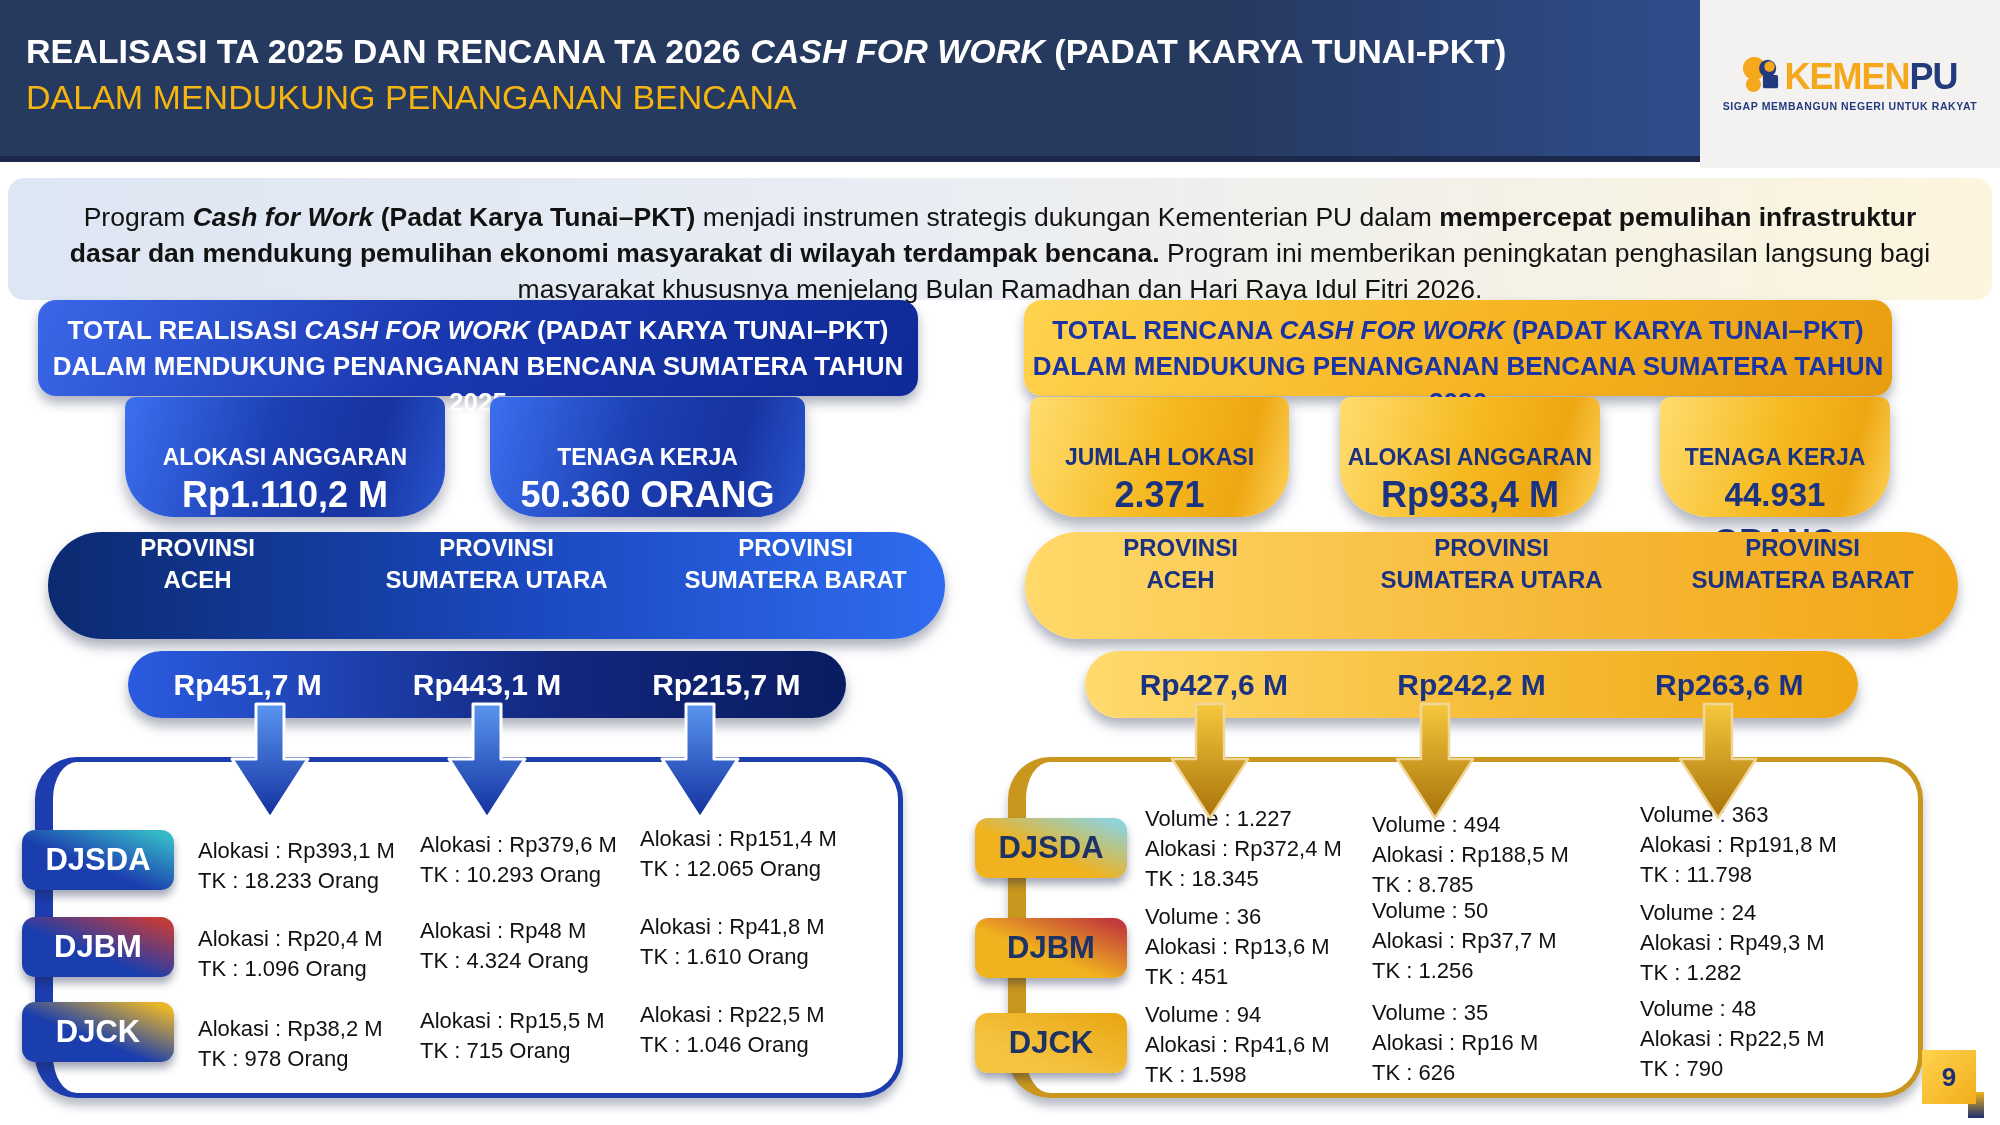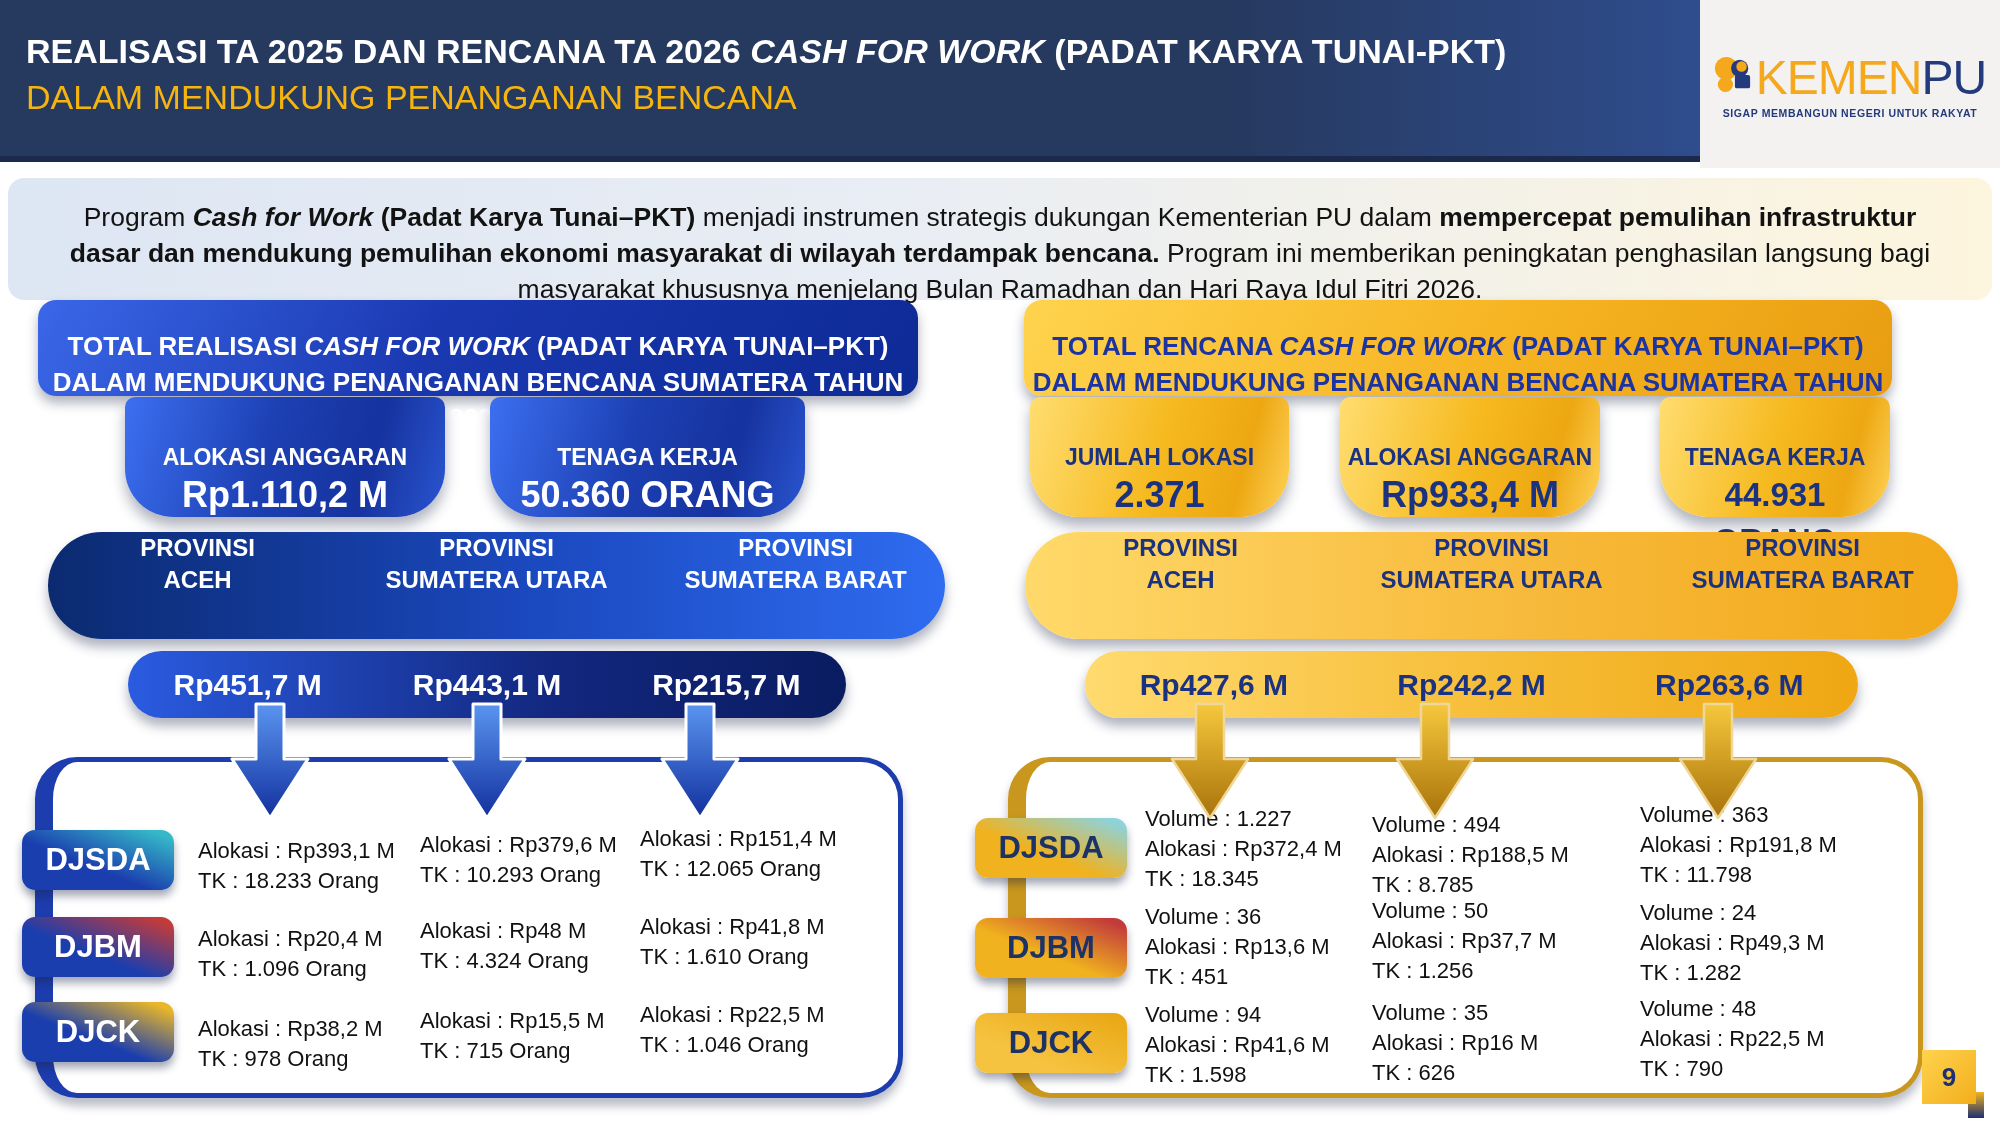--- a/index.html
+++ b/index.html
@@ -8,34 +8,34 @@
 
   
   .titlebar{position:absolute;left:0;top:0;width:1700px;height:162px;
     background:linear-gradient(90deg,#26395f 0%,#26395f 72%,#2f4d8d 100%);
     border-bottom:6px solid #1b2a4c;box-sizing:border-box;padding:28px 4px 0 26px;}
   .title-l1{color:#ffffff;font-size:34px;font-weight:700;line-height:46px;white-space:nowrap;}
   .title-l2{color:#f6b40e;font-size:34px;font-weight:400;line-height:46px;}
   .logo-area{position:absolute;left:1700px;top:0;width:300px;height:168px;background:#f3f2f0;
     display:flex;flex-direction:column;align-items:center;justify-content:center;}
   .logo-row{display:flex;align-items:center;gap:4px;}
-  .logo-text{font-size:48px;font-weight:400;letter-spacing:-1px;}
+  .logo-text{font-size:36px;font-weight:700;letter-spacing:-1px;}
   .logo-text .kemen{color:#f5a81c;}
   .logo-text .pu{color:#233a7d;}
   .logo-tagline{color:#233a7d;font-size:10.5px;font-weight:700;letter-spacing:.6px;margin-top:2px;}
 
   
   .intro{position:absolute;left:8px;top:178px;width:1984px;height:122px;border-radius:16px;
     background:linear-gradient(90deg,#dde6f3 0%,#e9edf4 45%,#fdf5dd 100%);
     box-sizing:border-box;padding:13px 34px 0 34px;}
   .intro p{margin:8px;text-align:center;font-size:26.5px;line-height:36px;color:#121212;}
 
   
   .hdr{position:absolute;border-radius:18px;box-sizing:border-box;text-align:center;
-       padding-top:28px;box-shadow:0 7px 12px rgba(25,35,70,.35);}
+       padding-top:12px;box-shadow:0 7px 12px rgba(25,35,70,.35);}
   .hdr div{font-size:26px;font-weight:700;line-height:36px;}
   .hdr-blue{background:linear-gradient(118deg,#3a67e8 0%,#1a38b0 45%,#0e2a96 100%);color:#ffffff;}
   .hdr-gold{background:linear-gradient(118deg,#ffd34e 0%,#f6b422 55%,#e89d10 100%);color:#1c34a3;}
 
   .stat{position:absolute;top:397px;height:120px;border-radius:10px 10px 48px 48px;
         box-sizing:border-box;text-align:center;padding-top:22px;
         box-shadow:0 9px 14px rgba(25,35,70,.35);}
   .stat-blue{background:linear-gradient(105deg,#3c6ff0 0%,#1c3fb2 45%,#16339f 75%,#2a55d0 100%);color:#ffffff;}
   .stat-gold{background:linear-gradient(105deg,#ffdd70 0%,#f6b91f 50%,#eda712 80%,#ffd35a 100%);color:#1b3280;}
   .stat-label{font-size:23px;font-weight:700;line-height:30px;margin-top:23px;}

